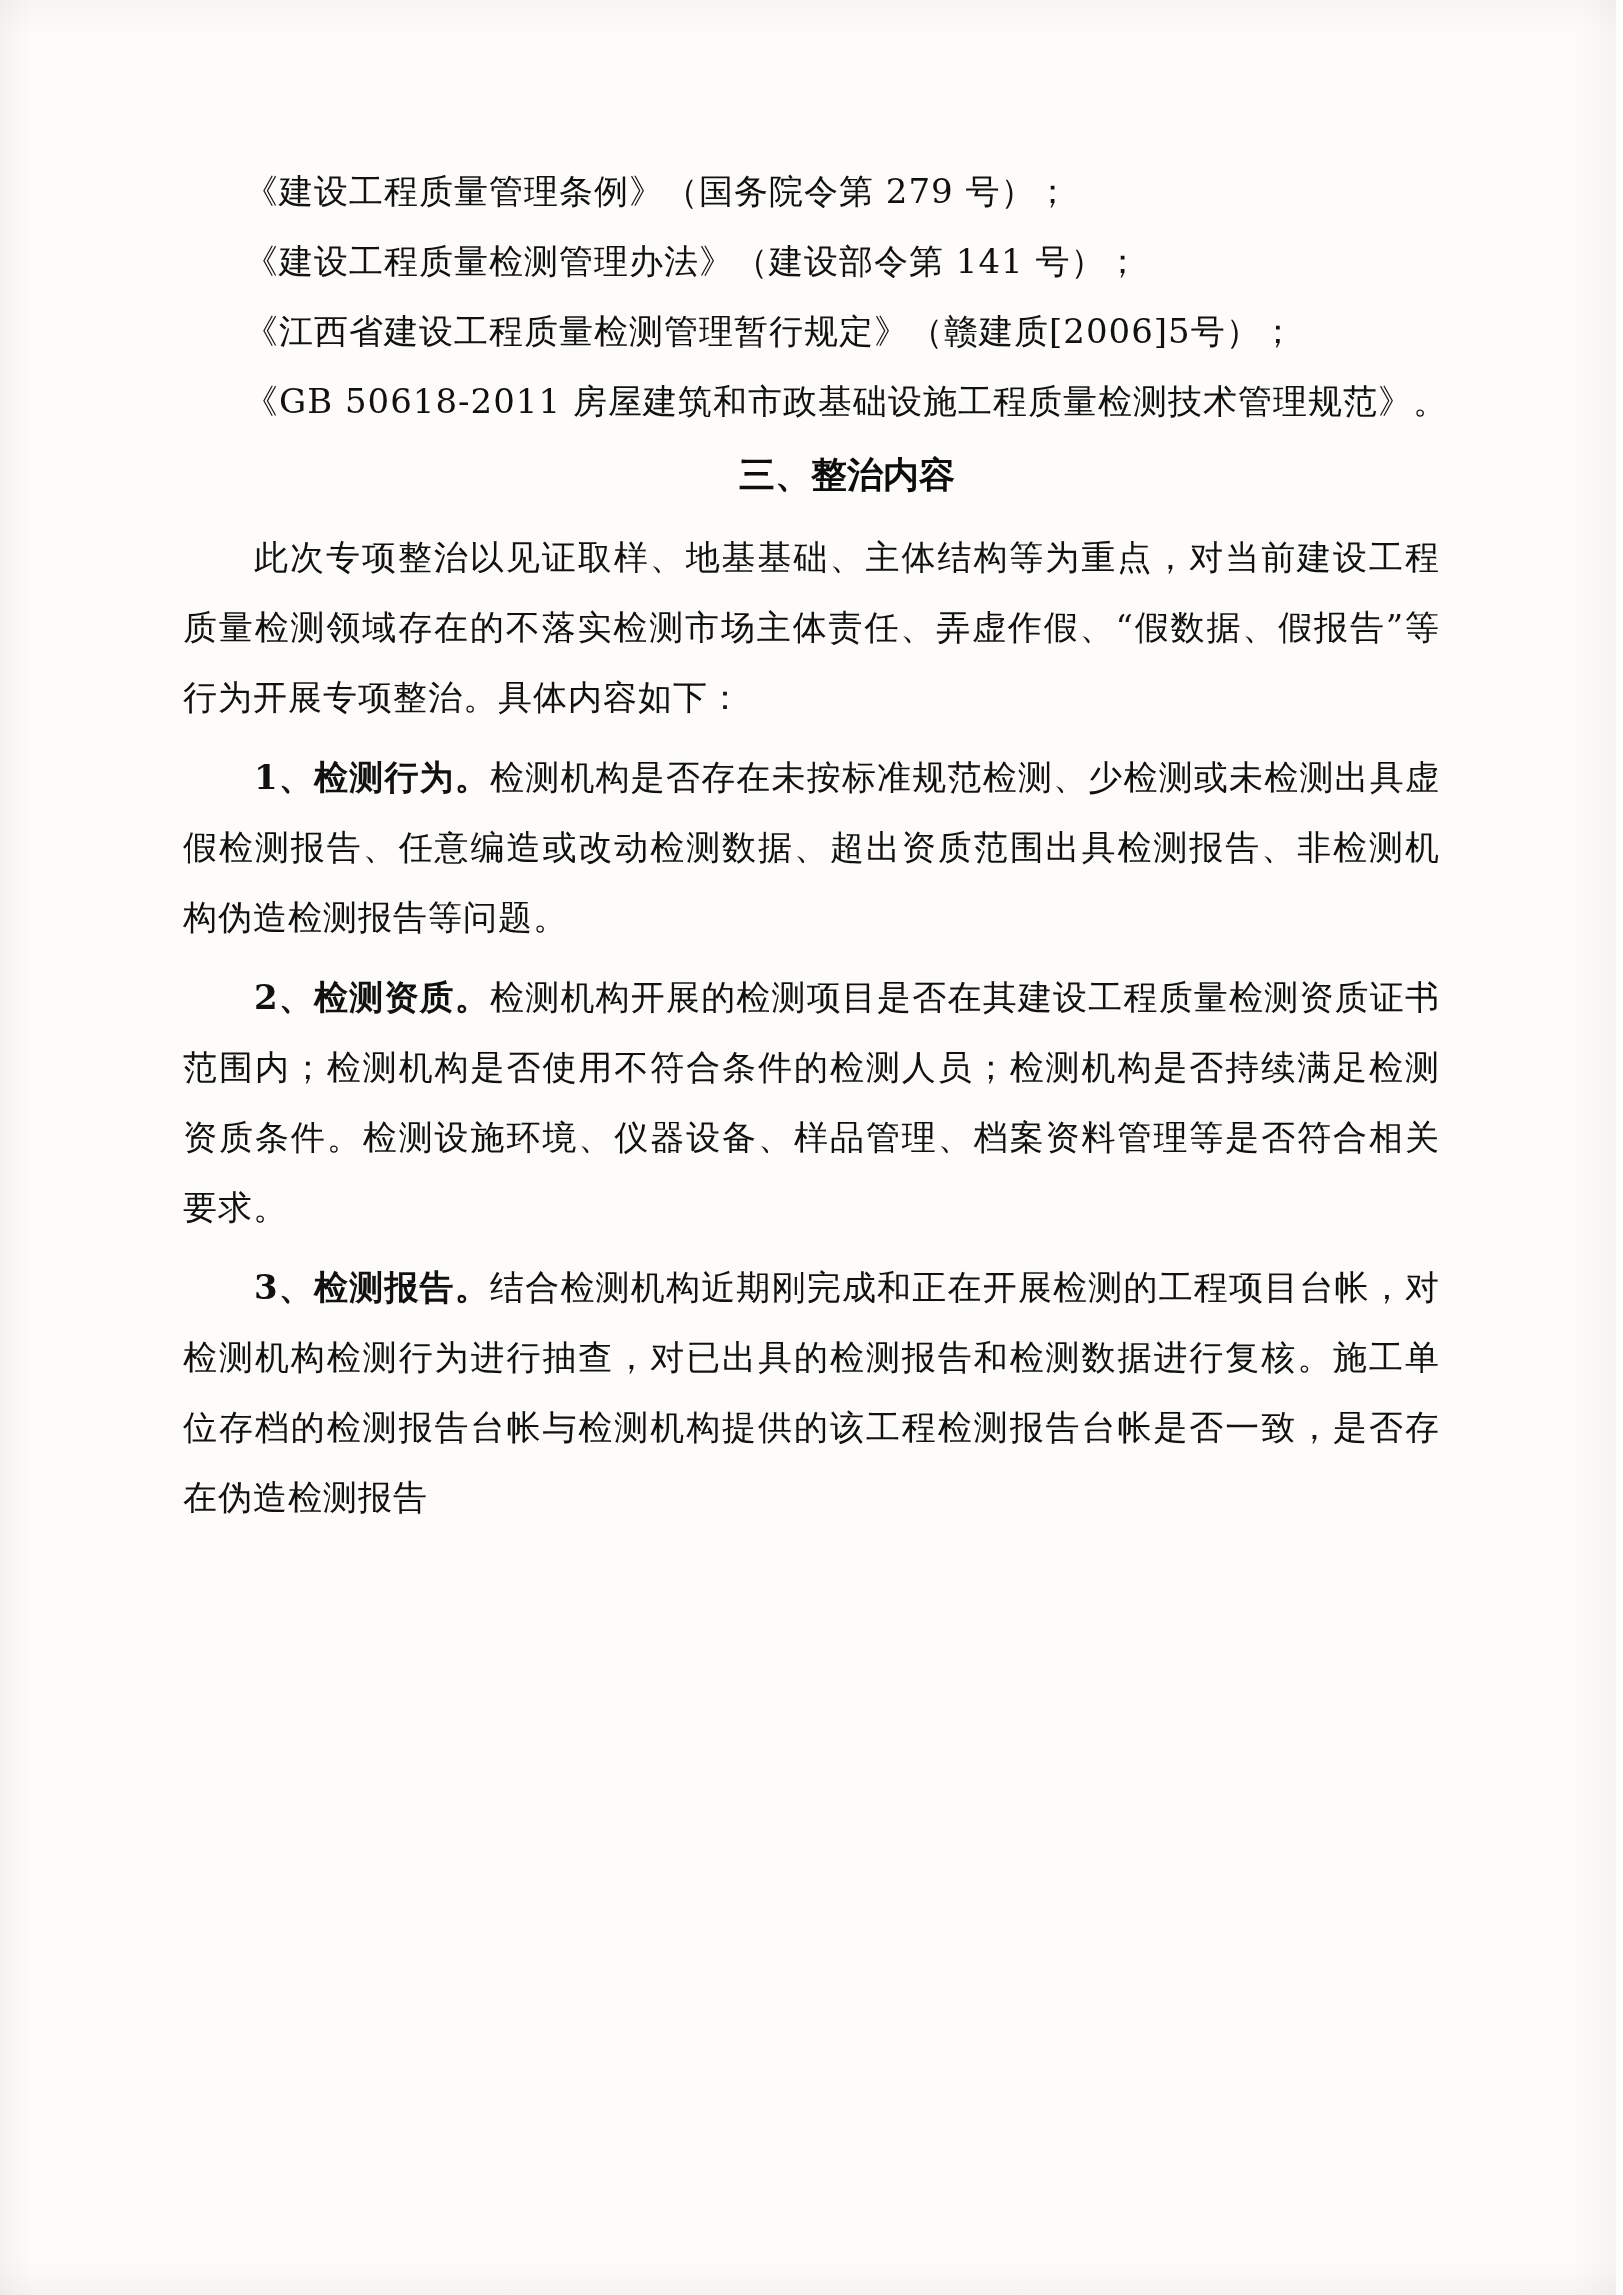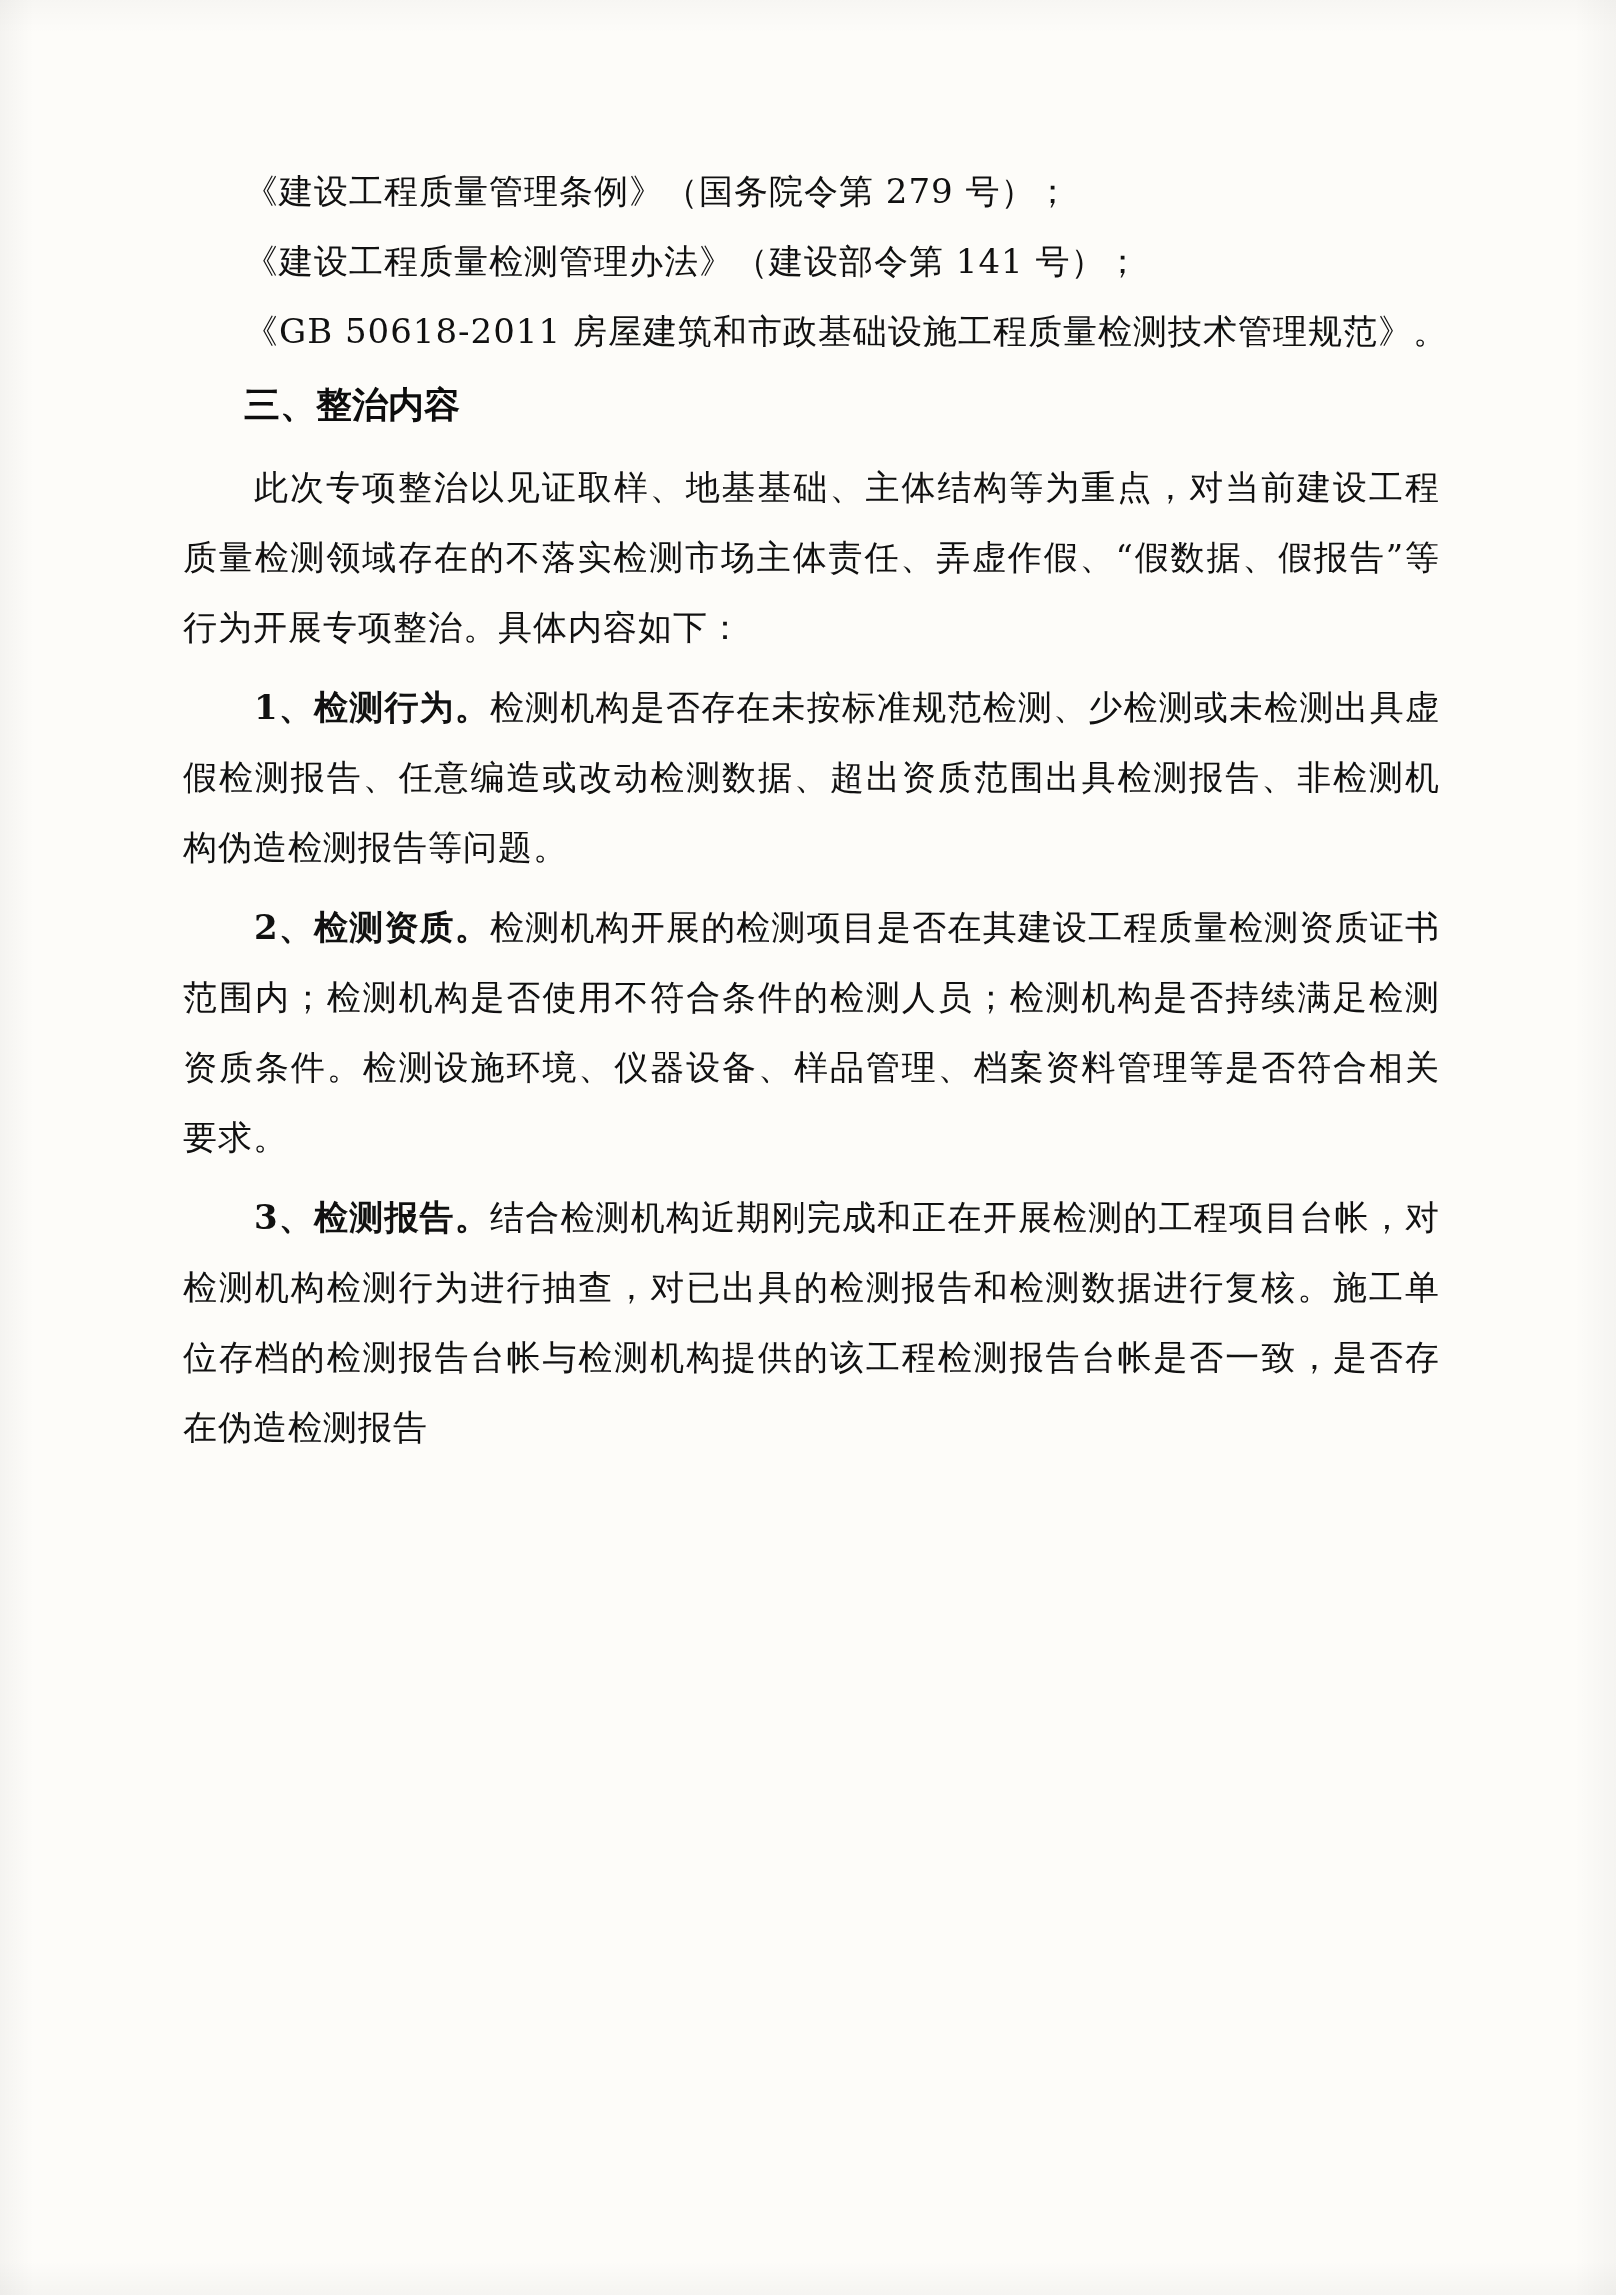--- a/index.html
+++ b/index.html
@@ -52,20 +52,21 @@
   .indent-law {
     padding-left: 0px;
     text-indent: 71px;
   }
   .heading {
     font-weight: bold;
     font-size: 36px;
     line-height: 76px;
     text-indent: 71px;
     color: #0d0d0d;
+    text-align: center;
   }
   .subheading {
     font-weight: bold;
     font-size: 36px;
     line-height: 74px;
     text-indent: 71px;
     color: #0d0d0d;
   }
   .para {
     margin: 10px;
@@ -77,20 +78,21 @@
 </head>
 <body>
 
 <div class="page">
   <div class="paper-texture"></div>
 
   <div class="content">
 
     <div class="line indent-law">《建设工程质量管理条例》（国务院令第 279 号）；</div>
     <div class="line indent-law">《建设工程质量检测管理办法》（建设部令第 141 号）；</div>
+    <div class="line indent-law">《江西省建设工程质量检测管理暂行规定》（赣建质[2006]5号）；</div>
     <div class="line indent-law">《GB 50618-2011 房屋建筑和市政基础设施工程质量检测技术管理规范》。</div>
 
     <div class="heading">三、整治内容</div>
 
     <p class="para indent-1">此次专项整治以见证取样、地基基础、主体结构等为重点，对当前建设工程质量检测领域存在的不落实检测市场主体责任、弄虚作假、“假数据、假报告”等行为开展专项整治。具体内容如下：</p>
 
 
     <p class="para indent-1"><span class="lead">1、检测行为。</span><span>检测机构是否存在未按标准规范检测、少检测或未检测出具虚假检测报告、任意编造或改动检测数据、超出资质范围出具检测报告、非检测机构伪造检测报告等问题。</span></p>
 
     <p class="para indent-1"><span class="lead">2、检测资质。</span><span>检测机构开展的检测项目是否在其建设工程质量检测资质证书范围内；检测机构是否使用不符合条件的检测人员；检测机构是否持续满足检测资质条件。检测设施环境、仪器设备、样品管理、档案资料管理等是否符合相关要求。</span></p>

